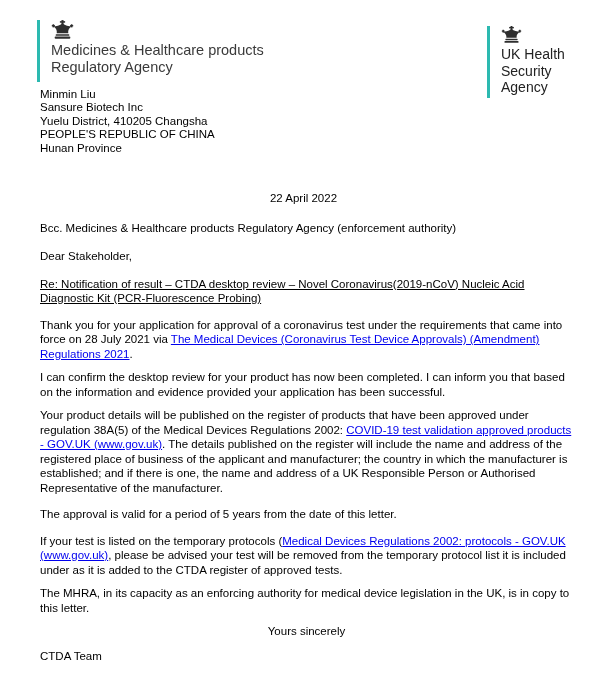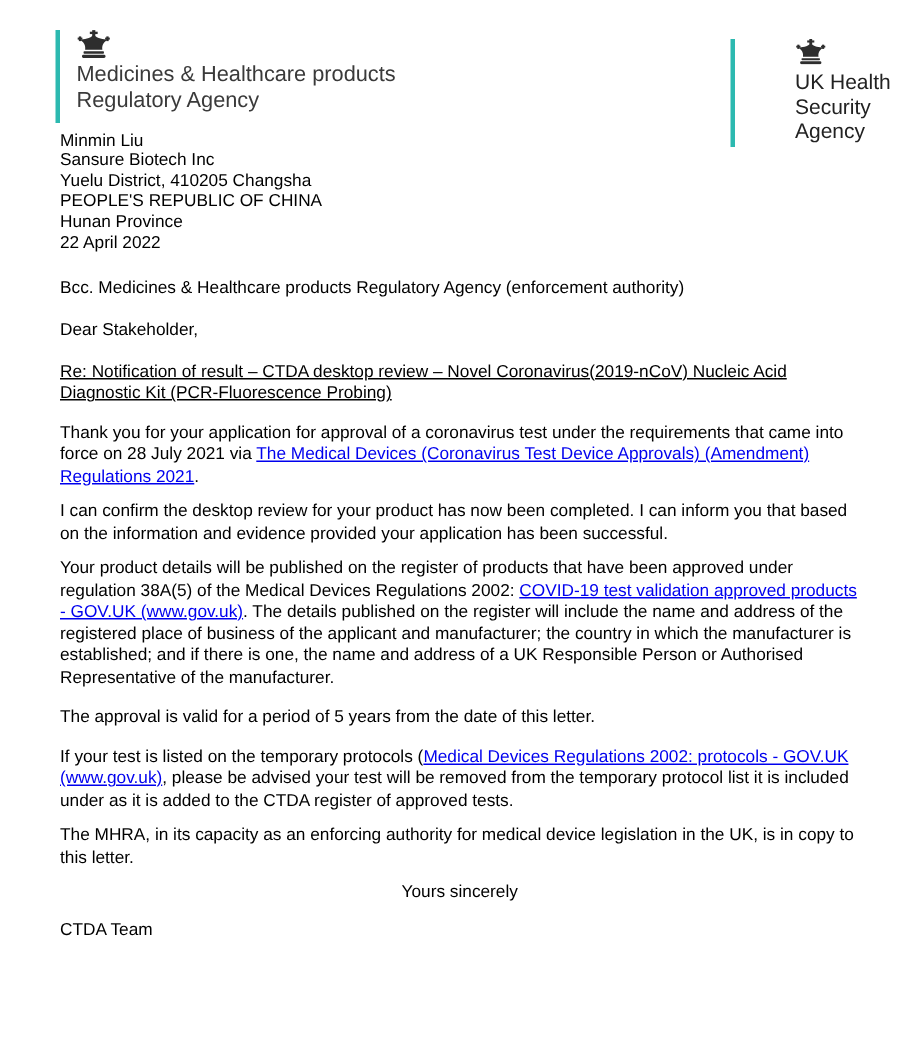--- a/index.html
+++ b/index.html
@@ -8,32 +8,32 @@
   .letter {
     position:relative; width:600px; height:698px; overflow:hidden;
     background:#ffffff; color:#000;
     font-family:"Liberation Sans", sans-serif;
     font-size:11.5px; line-height:14.5px;
   }
   
   .header { position:relative; height:78px; }
   .logo { position:absolute; display:flex; }
   .logo-mhra { left:37px; top:20px; }
-  .logo-ukhsa { left:487px; top:26px;gap:29px; }
+  .logo-ukhsa { left:487px; top:26px; }
   .teal-bar { width:3px; background:var(--teal); margin-right:11px; flex:none; }
   .logo-mhra .teal-bar { height:62px; }
   .logo-ukhsa .teal-bar { height:72px; }
   .crown { display:block; margin-bottom:3px; }
   .mhra-text { font-size:14.5px; line-height:17px; color:#3a3a3a; }
   .ukhsa-text { font-size:14px; line-height:16.5px; color:#222; }
   .logo-line { display:block; white-space:nowrap; }
   
   .body { padding:0 27px 0 40px; }
   .address { margin-top:10px; line-height:13.4px; }
-  .date-line { text-align:left; padding-right:6px; }
+  .date-line { text-align:center; margin-top:36px; padding-right:6px; }
   .bcc-line { margin-top:15px; }
   .salutation { margin-top:14px; }
   .subject { margin-top:13px; font-weight:normal; }
   .subject span { text-decoration:underline; }
   p.para { margin:9px 0 0 0; }
   p.gap-before { margin-top:12px; }
   a.doclink { color:var(--link); text-decoration:underline; cursor:pointer; }
   .valediction { margin-top:9px;text-align:center; }
   .signoff { margin-top:10px; }
 </style>

